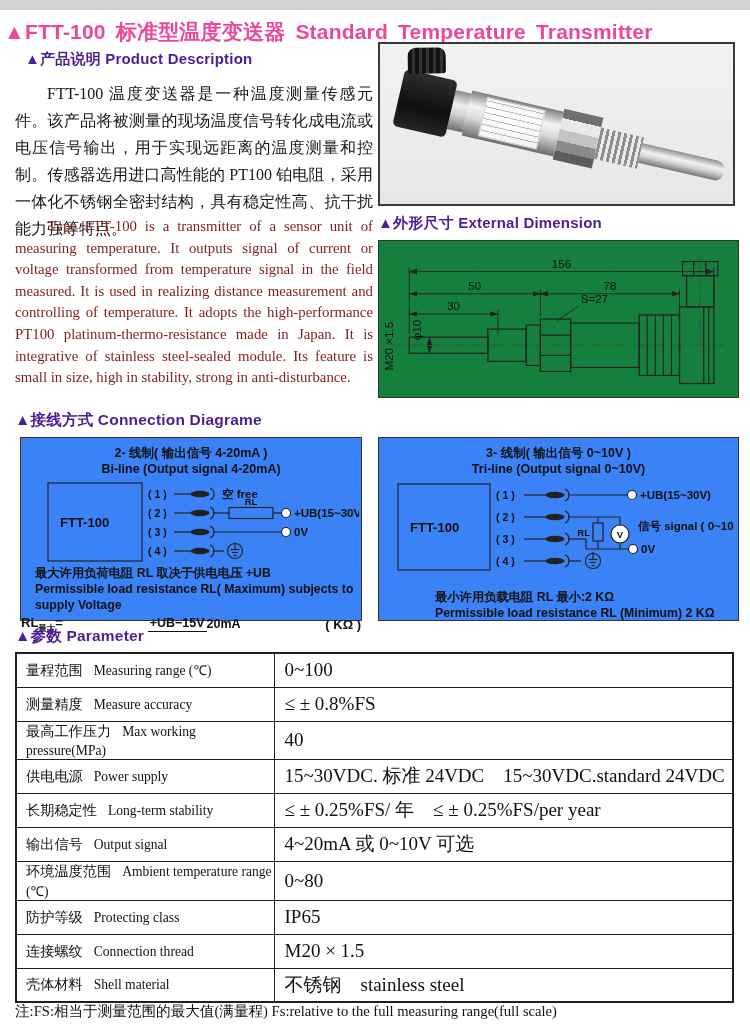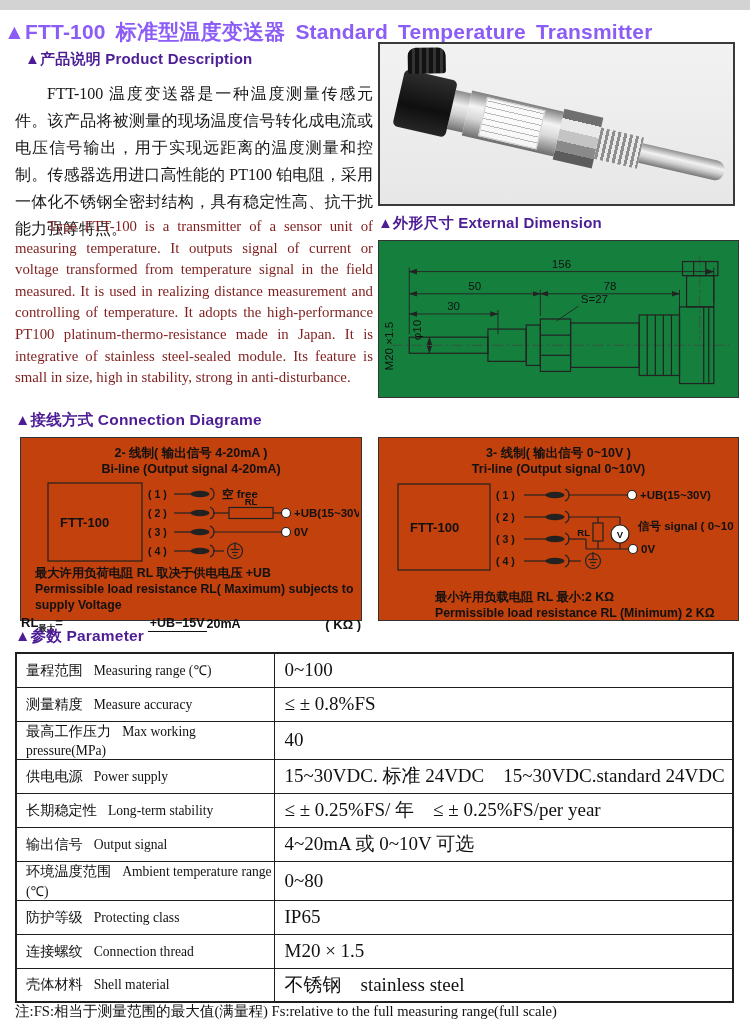--- a/index.html
+++ b/index.html
@@ -6,21 +6,21 @@
   html,body { width:750px; }
   body {
     position:relative; width:750px; height:1025px; background:#fff;
     font-family:"Liberation Serif", serif; color:#111; overflow:hidden;
   }
   .top-strip { position:absolute; left:0; top:0; width:750px; height:10px; background:#d3d3d3; }
 
   .doc-title {
     position:absolute; left:4px; top:18px; width:740px;
     font-family:"Liberation Sans", sans-serif; font-weight:bold; font-size:21px;
-    letter-spacing:.2px; word-spacing:4px; color:#8b5cf6;
+    letter-spacing:.2px; word-spacing:4px; color:#ec4899;
   }
   .sec-heading {
     position:absolute; font-family:"Liberation Sans", sans-serif; font-weight:bold;
     font-size:15px; color:#4c1d95; letter-spacing:.2px;
   }
   .pd-heading { left:25px; top:50px; }
   .ed-heading { left:378px; top:214px; }
   .conn-heading { left:15px; top:410px; font-size:15.5px; }
   .param-heading { left:15px; top:626px; font-size:15.5px; }
 
@@ -53,21 +53,21 @@
     background:repeating-linear-gradient(90deg,#8e8e8e 0 3px,#eaeaea 3px 6px); }
   .probe { width:86px; height:20px; flex:0 0 auto; border-radius:0 9px 9px 0;
     background:linear-gradient(180deg,#8f8f8f,#f2f2f2 38%,#d2d2d2 62%,#757575); }
 
   .draw-box {
     position:absolute; left:378px; top:240px; width:361px; height:158px;
     border:1.5px solid #333; background:#15803d;
   }
   .draw-box svg { display:block; width:100%; height:100%; }
 
-  .wbox { position:absolute; top:437px; height:184px; border:1.5px solid #333; background:#c2410c; }
+  .wbox { position:absolute; top:437px; height:184px; border:1.5px solid #333; background:#3b82f6; }
   .wbox-l { left:20px; width:342px; }
   .wbox-r { left:378px; width:361px; }
   .wtitle { margin-top:7px; text-align:center; font-family:"Liberation Sans", sans-serif;
     font-weight:bold; font-size:12.5px; line-height:16px; color:#111; }
   .wsvg { display:block; margin:2px auto 0 auto; }
   .wnotes { margin:0 0 0 14px; font-family:"Liberation Sans", sans-serif; font-weight:bold;
     font-size:12.3px; line-height:16px; color:#111; }
   .wnotes-r { margin-left:56px; margin-top:4px; }
   .formula { margin-top:2px; text-align:center; font-family:"Liberation Sans", sans-serif;
     font-weight:bold; font-size:13px; color:#111; display:flex; justify-content:space-between; align-items:center; gap:4px; }

